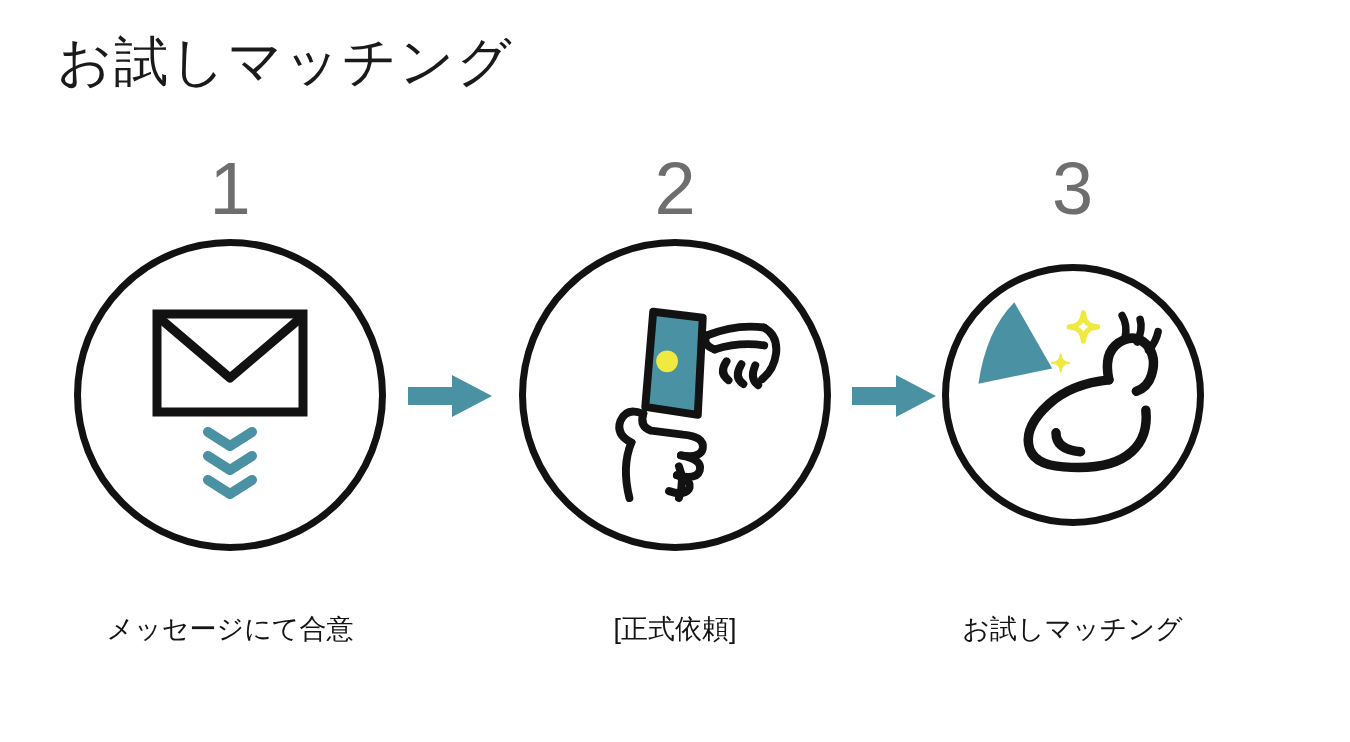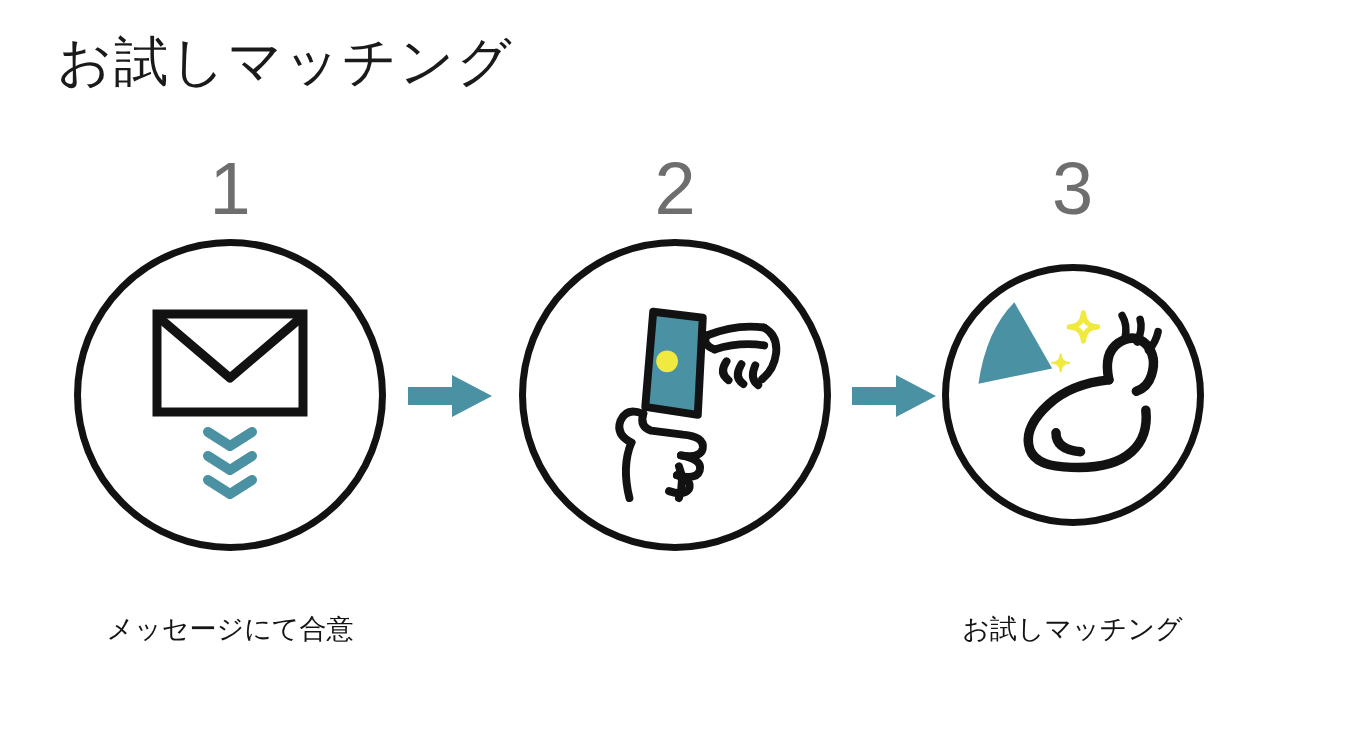--- a/index.html
+++ b/index.html
@@ -132,20 +132,21 @@
           <path d="M64,214 Q56,182 66,158"></path>
           <path d="M114,214 Q120,196 114,182"></path>
           <path d="M66,158 Q50,150 55,136 Q61,122 78,129"></path>
           <path d="M78,129 Q74,142 86,146 L118,150 Q140,152 138,164 Q136,174 116,171"></path>
           <path d="M116,171 Q138,175 135,186 Q132,196 112,191"></path>
           <path d="M112,191 Q128,196 124,205 Q119,212 104,207"></path>
         </g>
       </svg>
     </div>
     <div class="caption">
+      <div>[正式依頼]</div>
     </div>
   </div>
 
   <div class="arrow arrow-2">
     <svg width="86" height="44" viewBox="0 0 86 44">
       <polygon points="0,13 44,13 44,1 84,22 44,43 44,31 0,31" class="fill-teal"></polygon>
     </svg>
   </div>
 
   <div class="step step-3">

